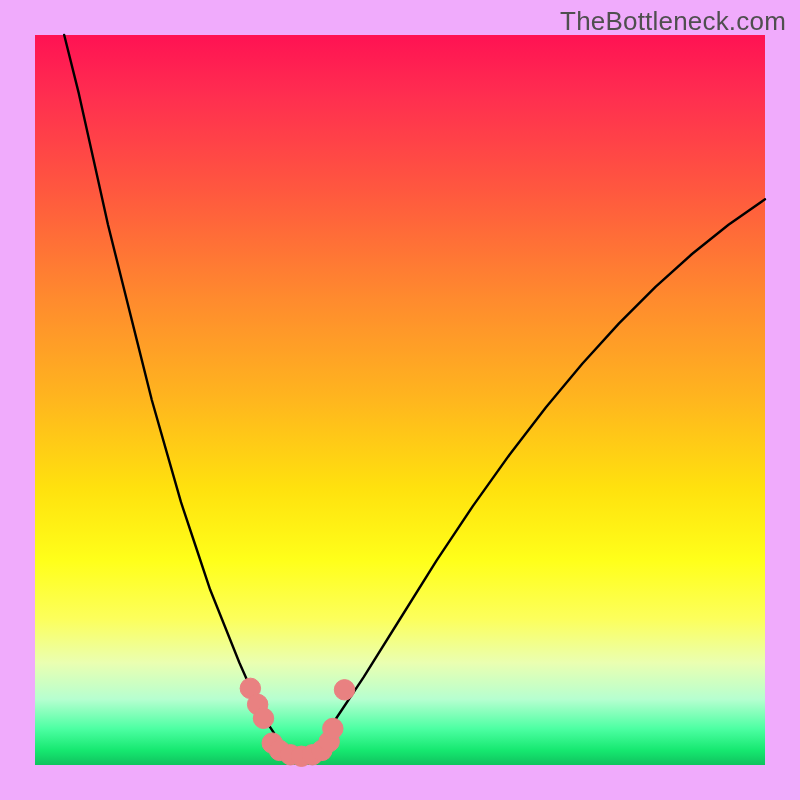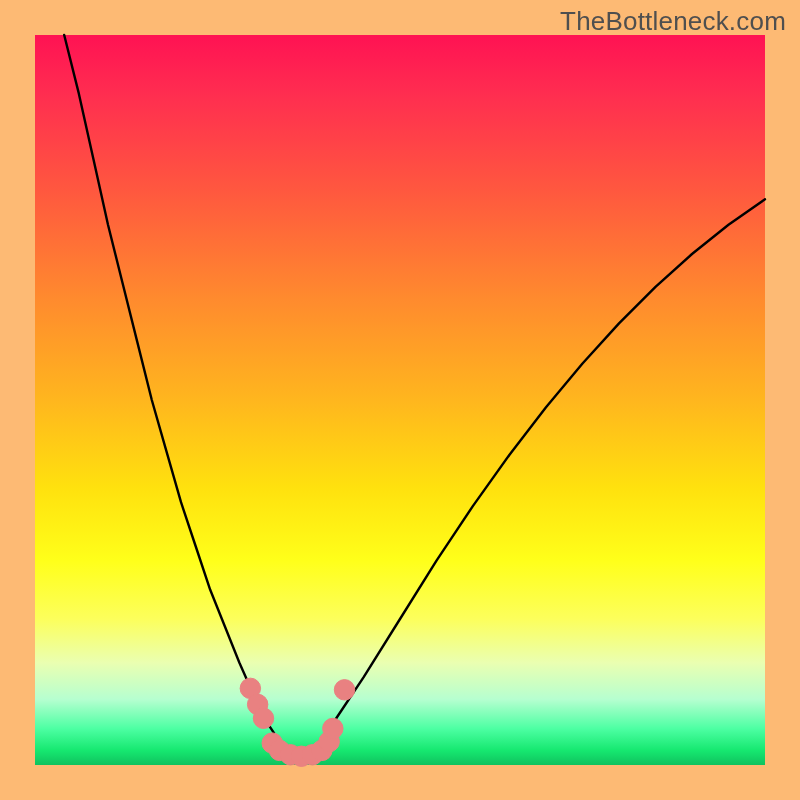--- a/index.html
+++ b/index.html
@@ -8,21 +8,21 @@
     width: 800px;
     height: 800px;
     background: #000000;
     overflow: hidden;
     font-family: Arial, Helvetica, sans-serif;
   }
   .frame {
     position: relative;
     width: 800px;
     height: 800px;
-    background: #fdba74;
+    background: #f0abfc;
   }
   .watermark {
     position: absolute;
     top: 6px;
     right: 14px;
     color: #4f4f4f;
     font-size: 26px;
     font-weight: 400;
     letter-spacing: 0.2px;
   }

